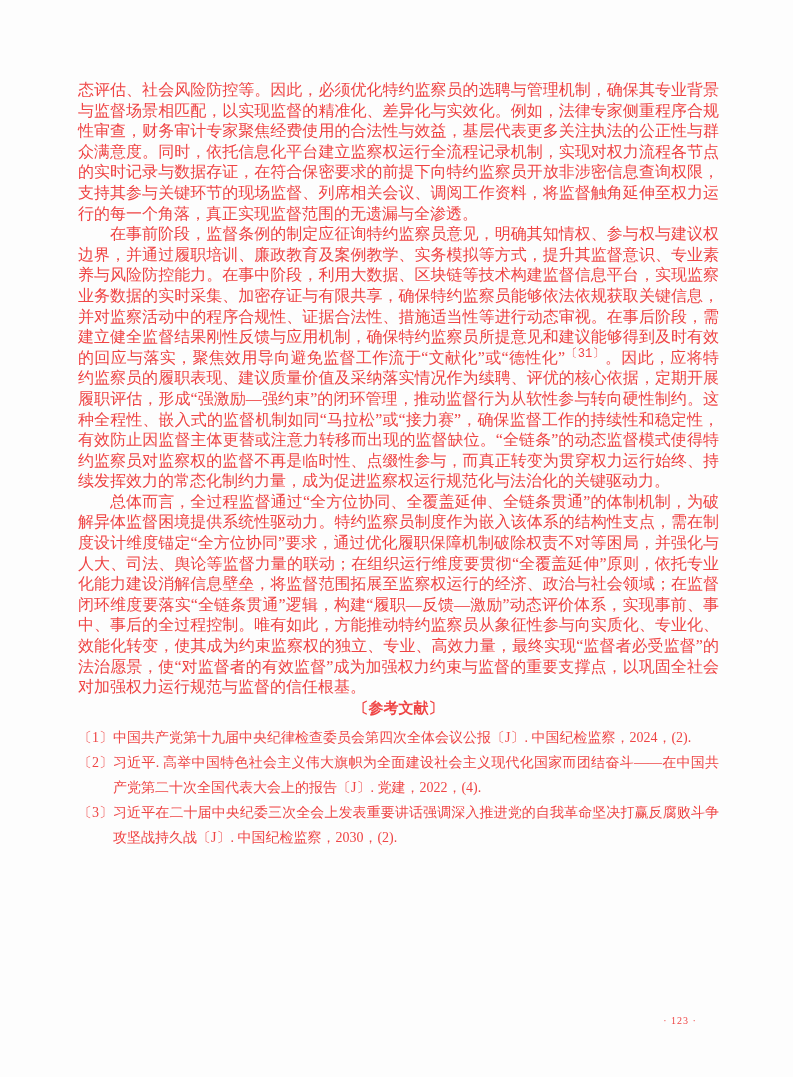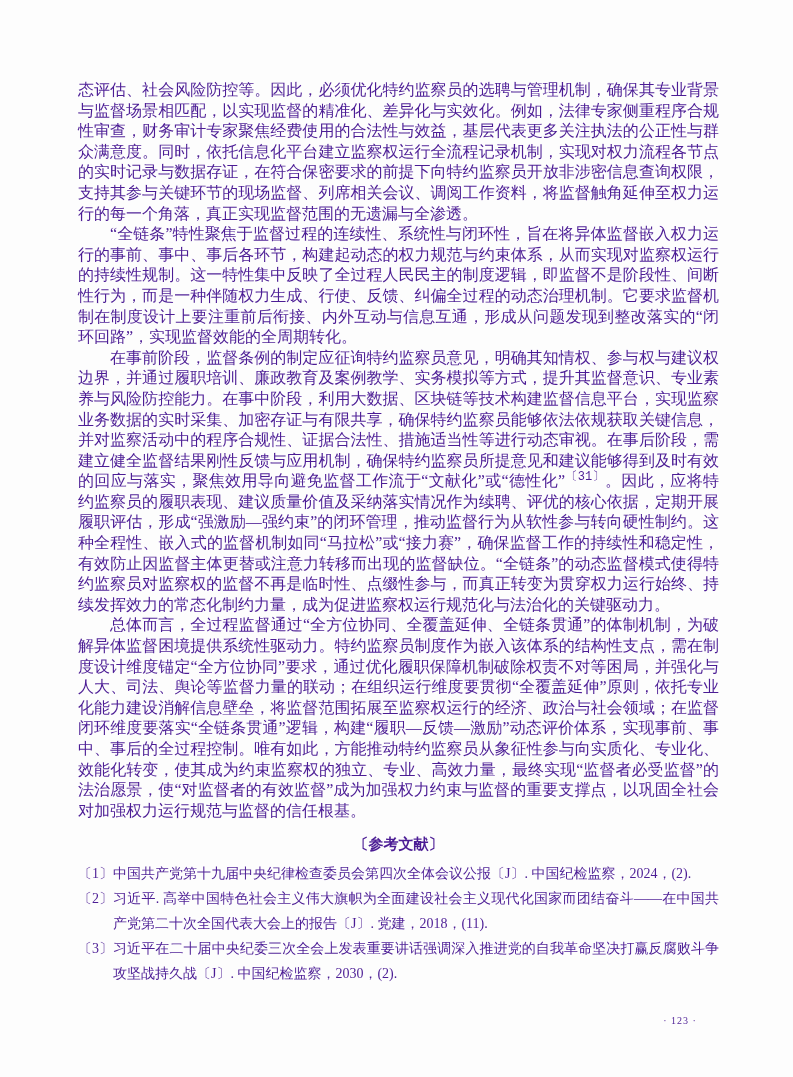--- a/index.html
+++ b/index.html
@@ -5,21 +5,21 @@
   html, body {
     margin: 0;
     padding: 0;
     background: #ffffff;
   }
   .page {
     position: relative;
     width: 793px;
     height: 1077px;
     background: #fdfdfd;
-    color: #4c1d95;
+    color: #ef4444;
     font-family: "Liberation Serif", "DejaVu Serif", serif;
     overflow: hidden;
     box-sizing: border-box;
   }
   .text-block {
     position: absolute;
     left: 78px;
     top: 80px;
     width: 641px;
   }
@@ -43,21 +43,20 @@
     font-family: "Liberation Sans", "DejaVu Sans", sans-serif;
     text-indent: 2em;
   }
   sup.note {
     font-size: 12px;
     line-height: 0;
     vertical-align: super;
     font-family: Liberation Mono, monospace;
   }
   .refs {
-    margin-top: 13px;
   }
   .refs-heading {
     margin: 0 0 7px 0;
     text-align: center;
     font-weight: bold;
     font-size: 15px;
     line-height: 20px;
     font-family: "Liberation Sans", "DejaVu Sans", sans-serif;
   }
   .ref-item {
@@ -89,37 +88,36 @@
 </head>
 <body>
 
 <div class="page">
 
   <div class="text-block">
 
     <p class="body-para no-indent">态评估、社会风险防控等。因此，必须优化特约监察员的选聘与管理机制，确保其专业背景与监督场景相匹配，以实现监督的精准化、差异化与实效化。例如，法律专家侧重程序合规性审查，财务审计专家聚焦经费使用的合法性与效益，基层代表更多关注执法的公正性与群众满意度。同时，依托信息化平台建立监察权运行全流程记录机制，实现对权力流程各节点的实时记录与数据存证，在符合保密要求的前提下向特约监察员开放非涉密信息查询权限，支持其参与关键环节的现场监督、列席相关会议、调阅工作资料，将监督触角延伸至权力运行的每一个角落，真正实现监督范围的无遗漏与全渗透。</p>
 
 
-    <p class="body-para">“全链条”特性聚焦于监督过程的连续性、系统性与闭环性，旨在将异体监督嵌入权力运行的事前、事中、事后各环节，构建起动态的权力规范与约束体系，从而实现对监察权运行的持续性规制。这一特性集中反映了全过程人民民主的制度逻辑，即监督不是阶段性、间断性行为，而是一种伴随权力生成、行使、反馈、纠偏全过程的动态治理机制。它要求监督机制在制度设计上要注重前后衔接、内外互动与信息互通，形成从问题发现到整改落实的“闭环回路”，实现监督效能的全周期转化。</p>
 
     <p class="body-para"><span>在事前阶段，监督条例的制定应征询特约监察员意见，明确其知情权、参与权与建议权边界，并通过履职培训、廉政教育及案例教学、实务模拟等方式，提升其监督意识、专业素养与风险防控能力。在事中阶段，利用大数据、区块链等技术构建监督信息平台，实现监察业务数据的实时采集、加密存证与有限共享，确保特约监察员能够依法依规获取关键信息，并对监察活动中的程序合规性、证据合法性、措施适当性等进行动态审视。在事后阶段，需建立健全监督结果刚性反馈与应用机制，确保特约监察员所提意见和建议能够得到及时有效的回应与落实，聚焦效用导向避免监督工作流于“文献化”或“德性化”</span><sup class="note">〔31〕</sup><span>。因此，应将特约监察员的履职表现、建议质量价值及采纳落实情况作为续聘、评优的核心依据，定期开展履职评估，形成“强激励—强约束”的闭环管理，推动监督行为从软性参与转向硬性制约。这种全程性、嵌入式的监督机制如同“马拉松”或“接力赛”，确保监督工作的持续性和稳定性，有效防止因监督主体更替或注意力转移而出现的监督缺位。“全链条”的动态监督模式使得特约监察员对监察权的监督不再是临时性、点缀性参与，而真正转变为贯穿权力运行始终、持续发挥效力的常态化制约力量，成为促进监察权运行规范化与法治化的关键驱动力。</span></p>
 
     <p class="body-para">总体而言，全过程监督通过“全方位协同、全覆盖延伸、全链条贯通”的体制机制，为破解异体监督困境提供系统性驱动力。特约监察员制度作为嵌入该体系的结构性支点，需在制度设计维度锚定“全方位协同”要求，通过优化履职保障机制破除权责不对等困局，并强化与人大、司法、舆论等监督力量的联动；在组织运行维度要贯彻“全覆盖延伸”原则，依托专业化能力建设消解信息壁垒，将监督范围拓展至监察权运行的经济、政治与社会领域；在监督闭环维度要落实“全链条贯通”逻辑，构建“履职—反馈—激励”动态评价体系，实现事前、事中、事后的全过程控制。唯有如此，方能推动特约监察员从象征性参与向实质化、专业化、效能化转变，使其成为约束监察权的独立、专业、高效力量，最终实现“监督者必受监督”的法治愿景，使“对监督者的有效监督”成为加强权力约束与监督的重要支撑点，以巩固全社会对加强权力运行规范与监督的信任根基。</p>
 
     <div class="refs">
       <div class="refs-heading">〔参考文献〕</div>
 
       <div class="ref-item">
         <span class="ref-label">〔1〕</span>
         <div class="ref-text">中国共产党第十九届中央纪律检查委员会第四次全体会议公报〔J〕. 中国纪检监察，2024，(2).</div>
       </div>
 
       <div class="ref-item">
         <span class="ref-label">〔2〕</span>
-        <div class="ref-text">习近平. 高举中国特色社会主义伟大旗帜为全面建设社会主义现代化国家而团结奋斗——在中国共产党第二十次全国代表大会上的报告〔J〕. 党建，2018，(11).</div>
+        <div class="ref-text">习近平. 高举中国特色社会主义伟大旗帜为全面建设社会主义现代化国家而团结奋斗——在中国共产党第二十次全国代表大会上的报告〔J〕. 党建，2022，(4).</div>
       </div>
 
       <div class="ref-item">
         <span class="ref-label">〔3〕</span>
         <div class="ref-text">习近平在二十届中央纪委三次全会上发表重要讲话强调深入推进党的自我革命坚决打赢反腐败斗争攻坚战持久战〔J〕. 中国纪检监察，2030，(2).</div>
       </div>
     </div>
 
   </div>
 

